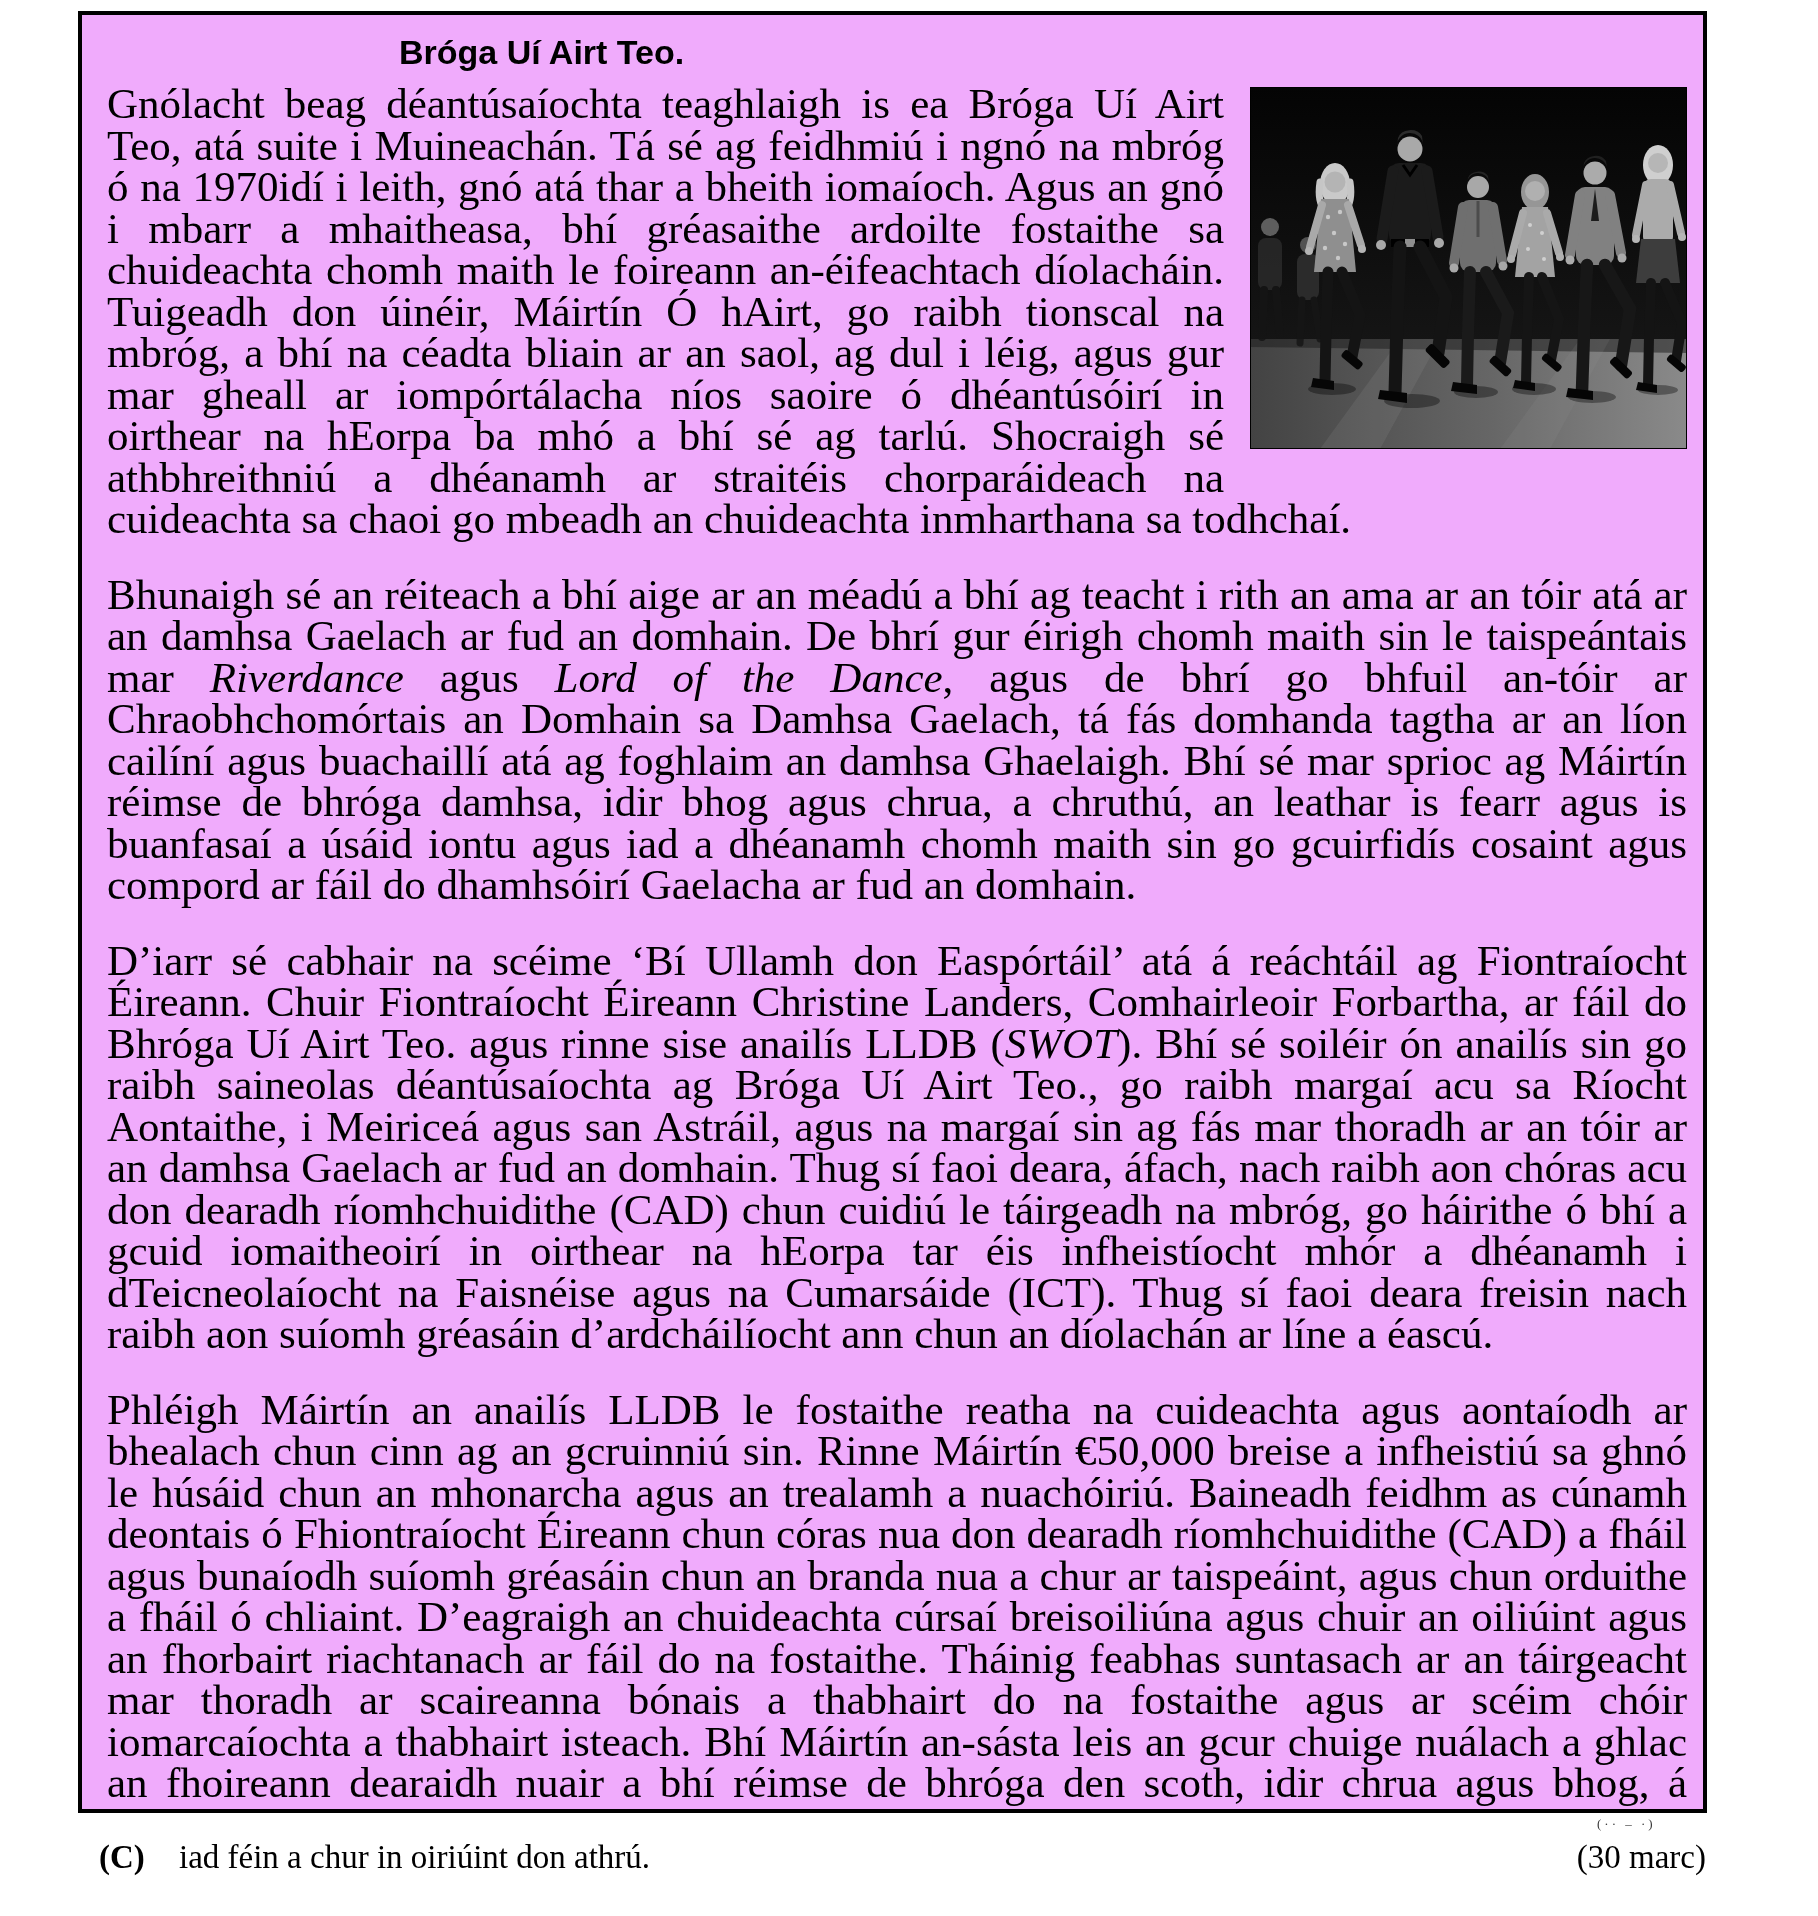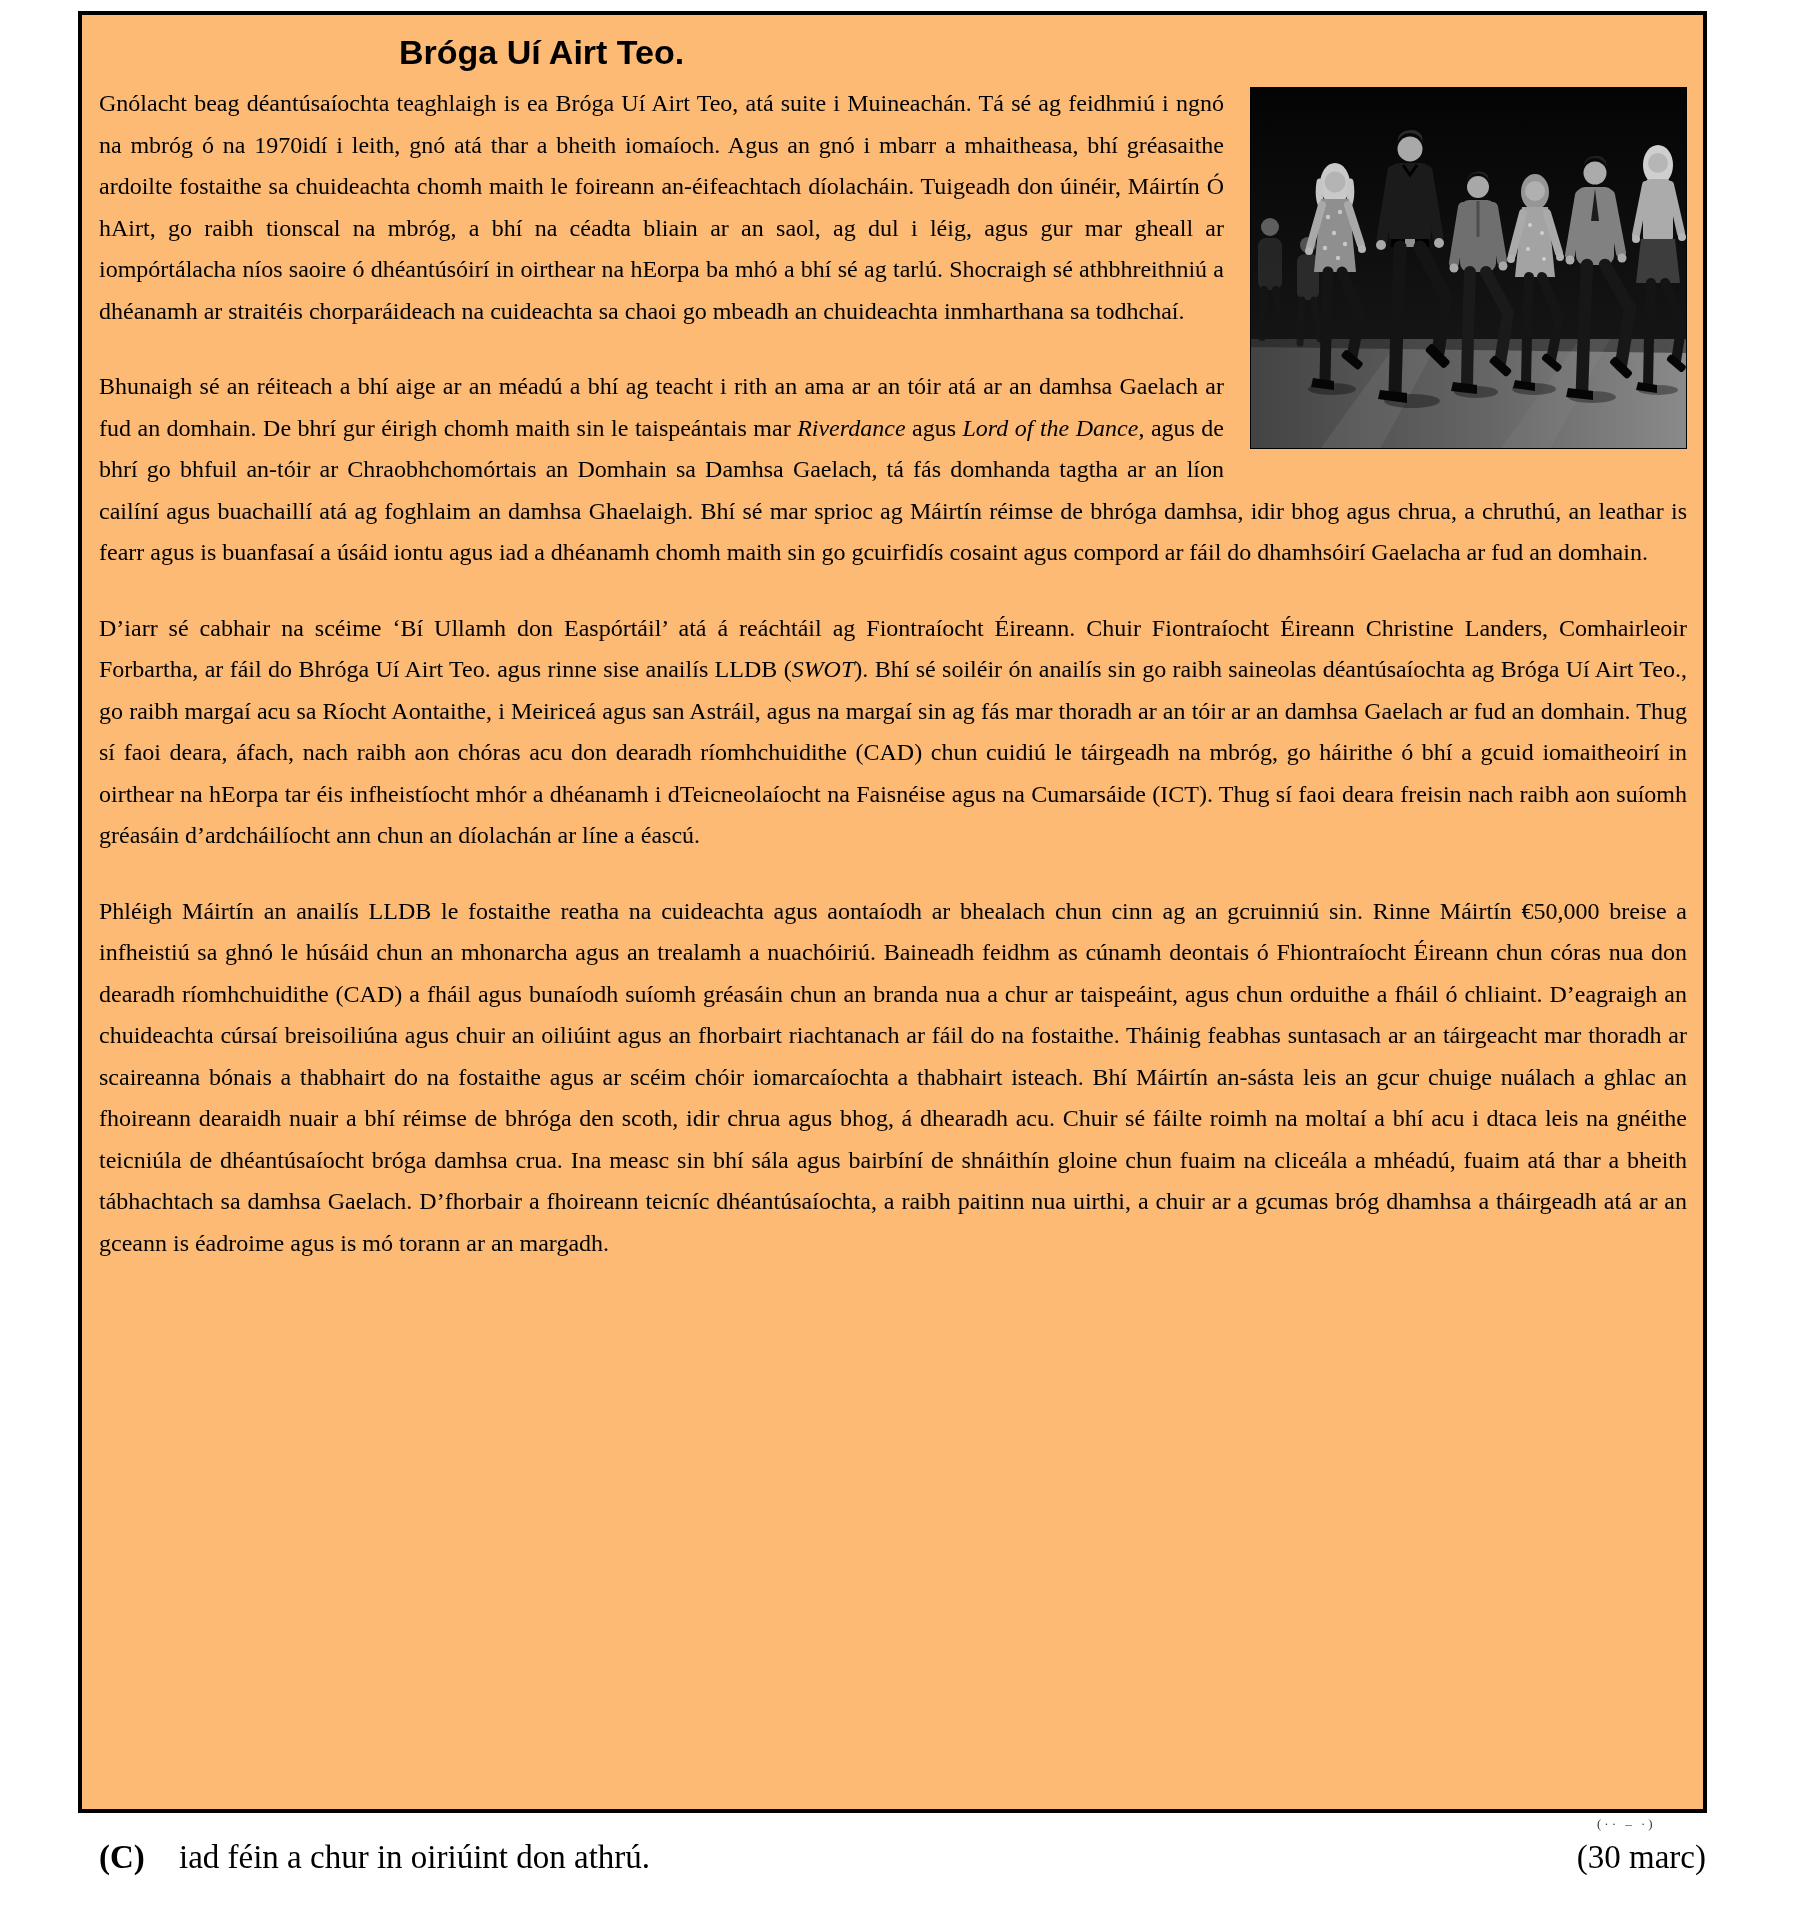--- a/index.html
+++ b/index.html
@@ -10,35 +10,35 @@
     color:#000;
     font-family:"Liberation Serif", serif;
   }
   .box{
     position:absolute;left:78px;top:11px;
     width:1629px;height:1802px;
     border:4px solid #000;
     box-sizing:border-box;
     padding:8px 16px 0 17px;
     overflow:hidden;
-    background:#fdba74;
+    background:#f0abfc;
   }
   .title{
     font-family:"Liberation Sans", sans-serif;
     font-weight:bold;
     font-size:34px;
     line-height:42px;
     margin:8px 0 10px 300px;
     width:-moz-fit-content;width:fit-content;
   }
   .para{
-    font-size:24px;
+    font-size:43px;
     line-height:41.5px;
     text-align:justify;
-    margin:0 0 34px 0;
+    margin:0 0 34px 8px;
   }
   .para i{font-style:italic;}
   .photo{
     float:right;
     width:437px;height:362px;
     margin:4px 0 14px 26px;
   }
   .photo svg{display:block;width:437px;height:362px;}
   .fragment{
     position:absolute;left:1597px;top:1816px;

